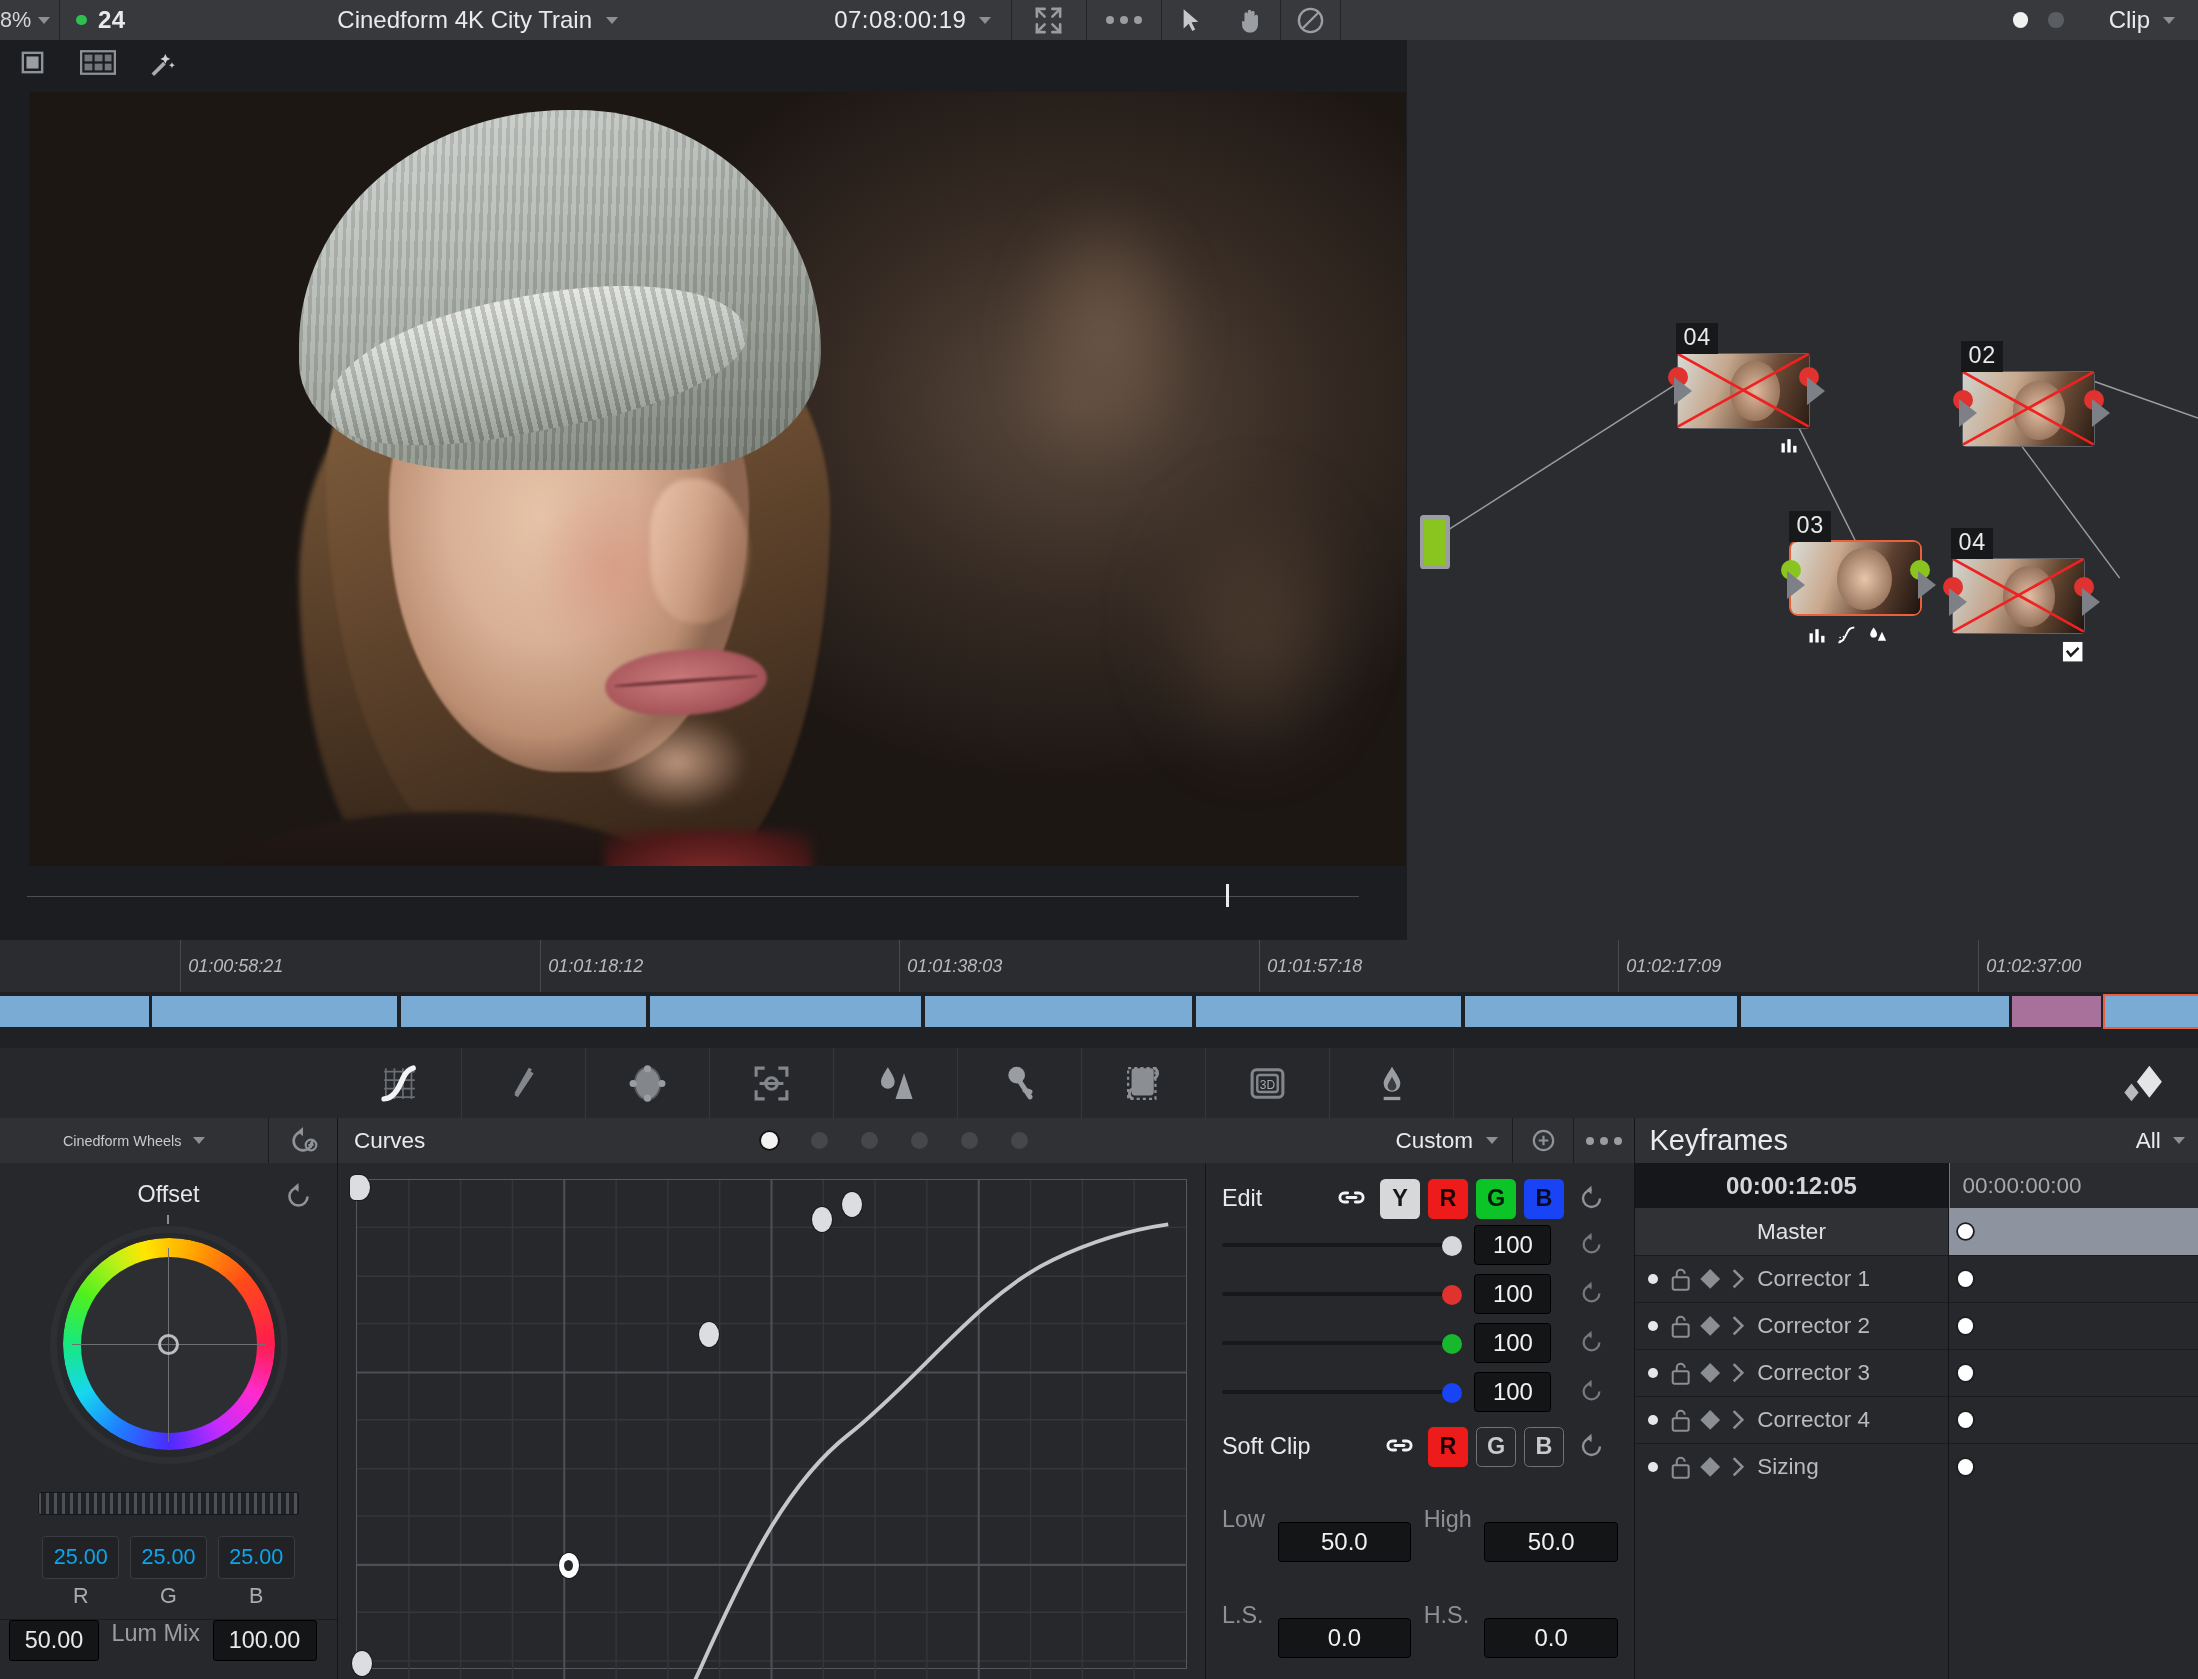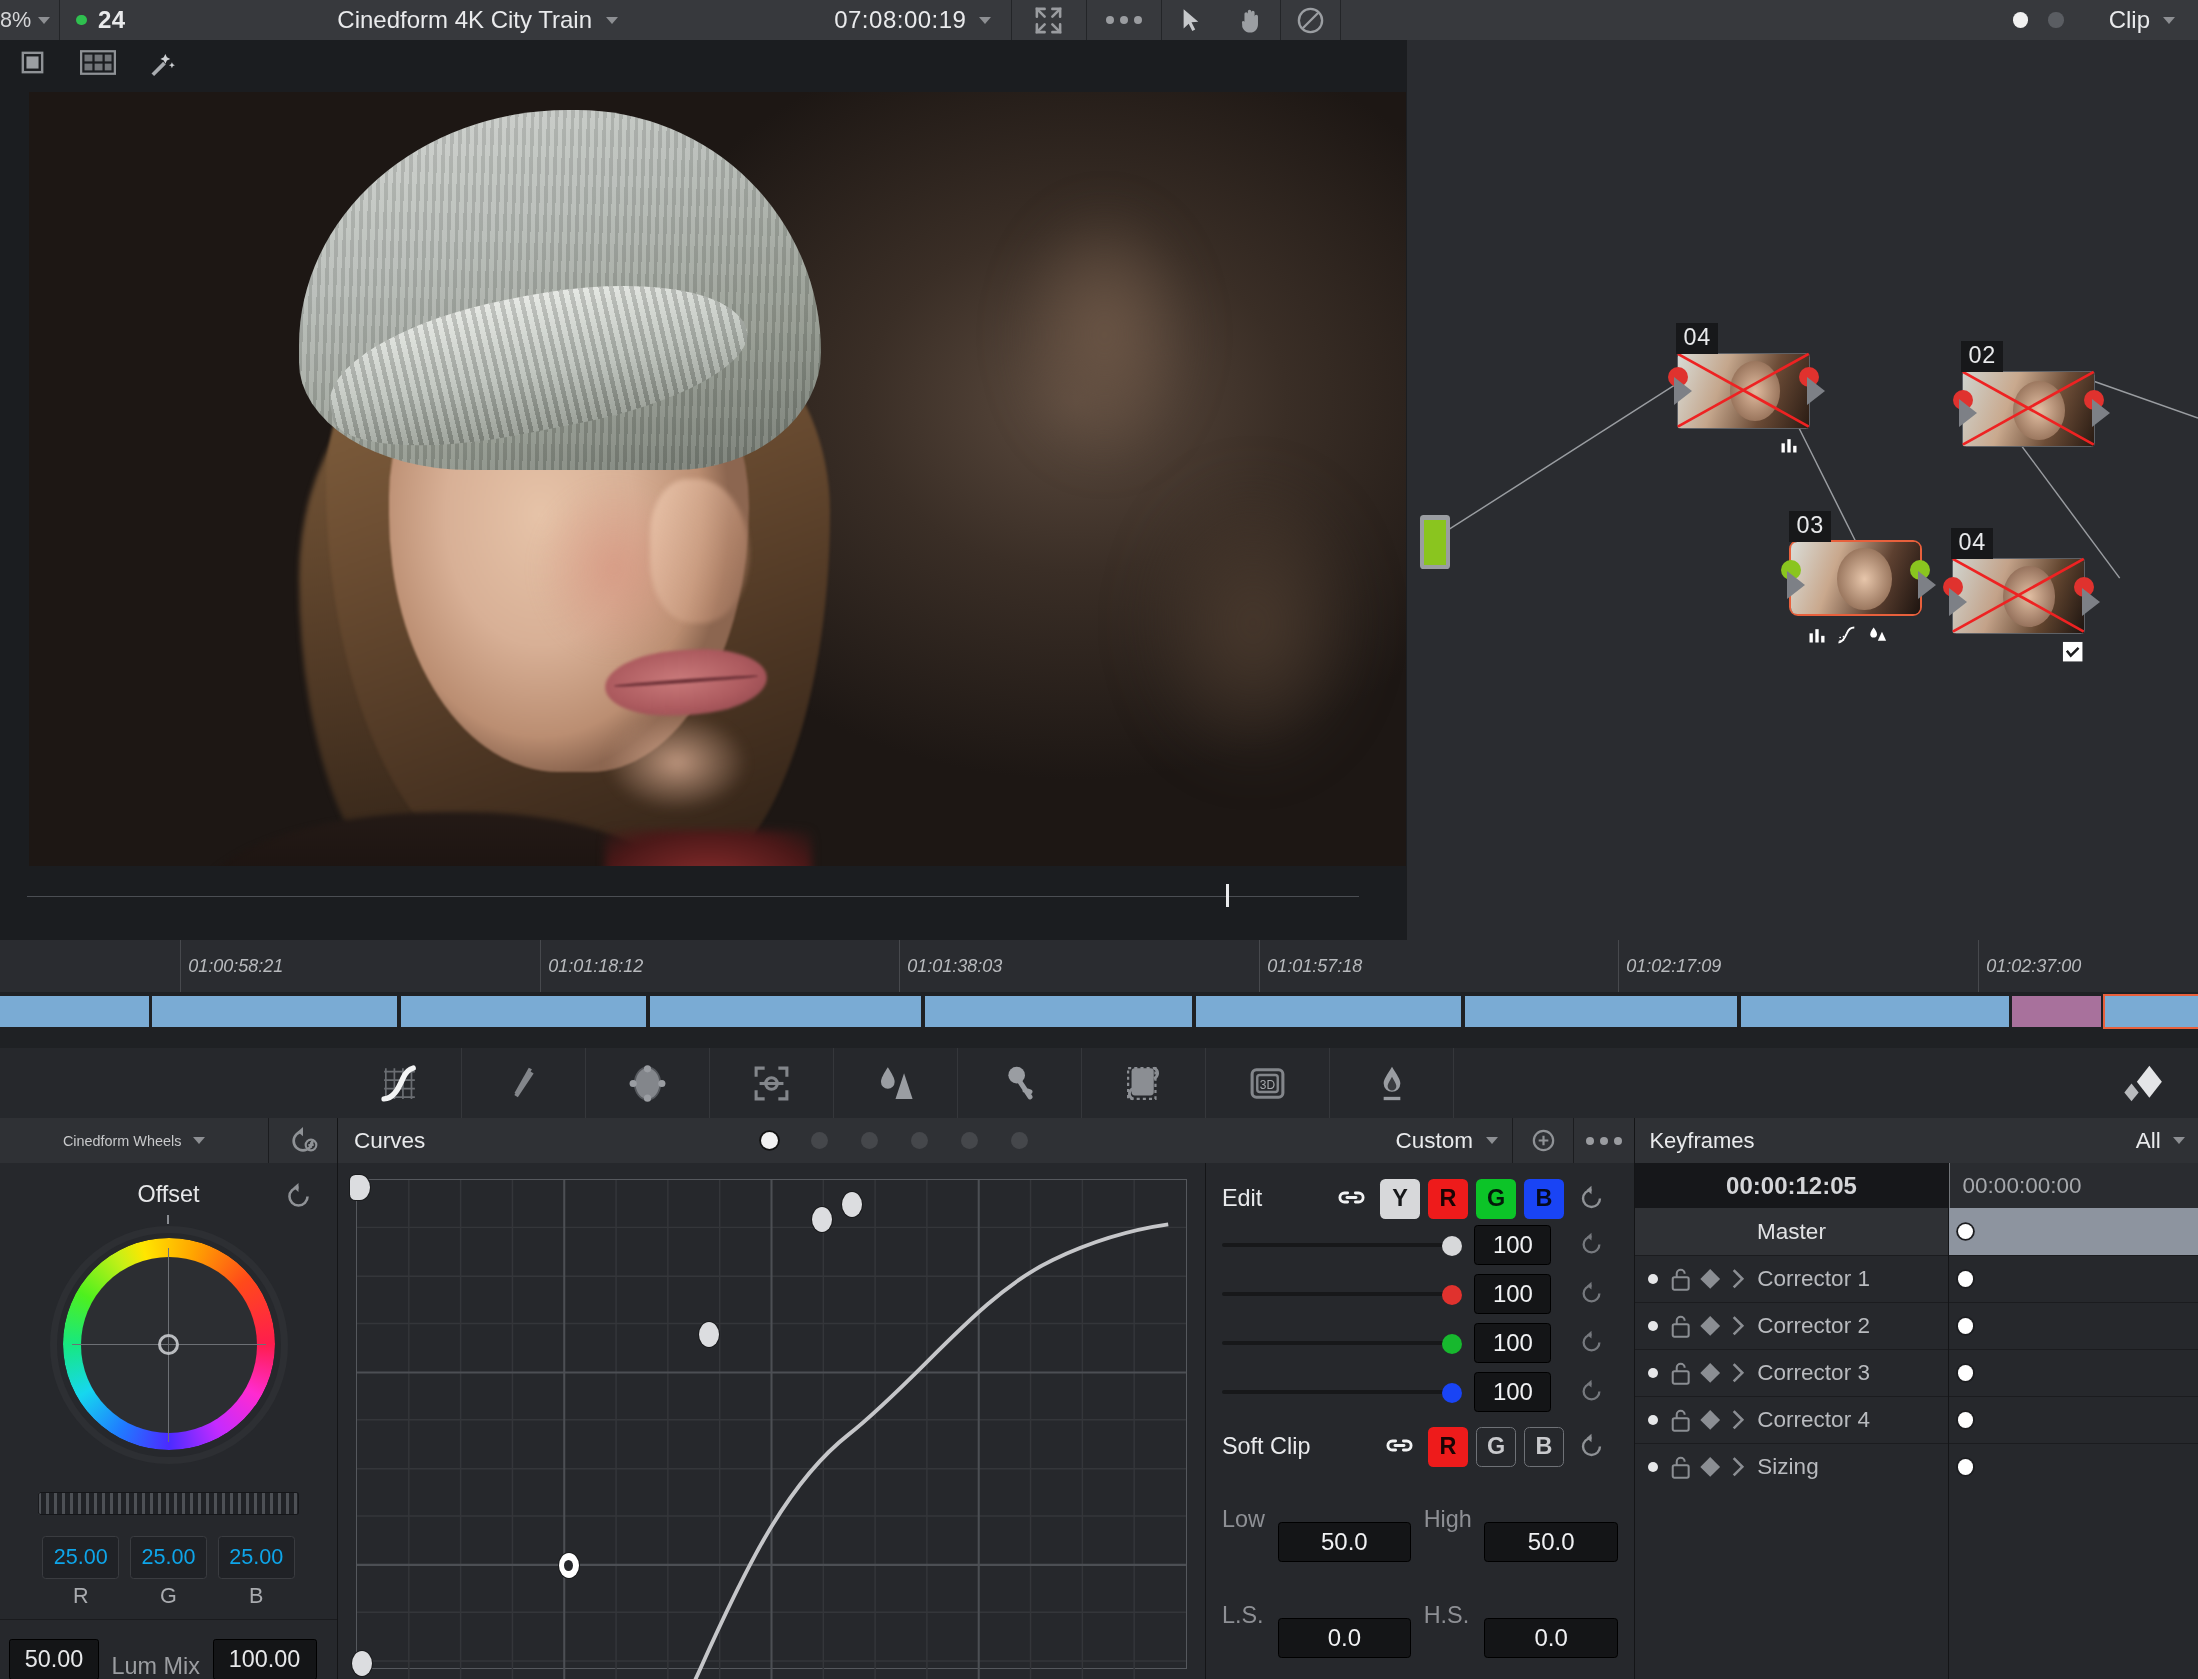--- a/index.html
+++ b/index.html
@@ -238,21 +238,21 @@
                 border:3.6px solid #b9bbbf; }
   .wheel-tickmark { position:absolute; left:133px; top:-1.8px; width:2.7px;height:9px;background:#8a8d92;}
   .dial { width:261px; height:23.4px; margin:5.4px auto 0 auto; border-radius:2.7px; background:#202226;
           background-image:repeating-linear-gradient(90deg,#4d5055 0 2.7px, #202226 2.7px 8px);
           box-shadow:inset 0 0 0 0.9px #151619;}
   .rgbrow { display:flex; justify-content:center; gap:10.8px; margin-top:12.6px;}
   .rgbcell { width:77px; }
   .rgbbox { height:43px; background:#202226; border:0.9px solid #3a3c40; border-radius:3.6px;
             display:flex; align-items:center; justify-content:center; font-size:21.6px; color:#0ea5e9;margin-top:8px;}
   .rgblbl { text-align:center; font-size:21.6px; color:#a9abaf; margin-top:3.6px;}
-  .wfoot { height:61px; border-top:0.9px solid #1a1b1e; display:flex; align-items:flex-end; gap:12.6px; padding:0 9px;}
+  .wfoot { height:61px; border-top:0.9px solid #1a1b1e; display:flex; align-items:flex-start; gap:12.6px; padding:0 9px;}
   .wfoot .numbox { background:#141517; border:0.9px solid #000; border-radius:2.7px; height:41px;
                    display:flex; align-items:center; justify-content:center; font-size:23.4px; color:#e7e8ea;}
   .wfoot .lbl { font-size:23.4px; color:#9b9da1;}
 
   
   .curves { flex:1; display:flex; flex-direction:column; background:#26282c;}
   .curves .hd { display:flex; align-items:center; height:45px; background:#2f3135; }
   .curves .hd .ttl { padding-left:16px; font-size:22.5px; color:#e9eaec;}
   .curvedots { flex:1; display:flex; align-items:center; gap:33px; padding-left:336px;}
   .curvedots i { width:17px;height:17px;border-radius:50%;display:block; background:#45474b;}
@@ -296,21 +296,21 @@
   .scsec { margin-top:9px; }
   .scgrid { padding:9px 16px 0 16px; display:grid; grid-template-columns:auto 1fr auto 1fr;
             gap:10.8px 12.6px; align-items:center;}
   .scgrid .lbl { font-size:23.4px; color:#8e9095; }
   .scbox { height:40px;background:#141517;border:0.9px solid #000;border-radius:3.6px;
            display:flex;align-items:center;justify-content:center;font-size:24px;color:#f0f1f3;margin-top:45px;}
 
   
   .keyframes { width:564px; background:#26282c; border-left:0.9px solid #141517; display:flex; flex-direction:column;}
   .keyframes .hd { display:flex; align-items:center; height:45px; background:#2f3135; }
-  .keyframes .hd .ttl { padding-left:14.4px; font-size:22px; color:#e9eaec;}
+  .keyframes .hd .ttl { padding-left:14.4px; font-size:29px; color:#e9eaec;}
   .keyframes .hd .all { margin-left:auto; display:flex; align-items:center; gap:12.6px; padding-right:12.6px;
                         font-size:22.5px; color:#e9eaec;}
   .kfbody { flex:1; display:flex; }
   .kfnames { width:314px; border-right:0.9px solid #141517;}
   .kftracks { flex:1; }
   .kftc { height:45px; background:#16171a; display:flex; align-items:center; justify-content:center;
           font-size:24px; color:#d4d5d8; font-weight:bold;}
   .kftc2 { height:45px; background:#2a2c30; display:flex; align-items:center; padding-left:12.6px;
            font-size:22.5px; color:#a6a8ac; border-left:1.8px solid #72757a;}
   .kfmaster { height:47px; background:#2f3135; display:flex; align-items:center; justify-content:center;

